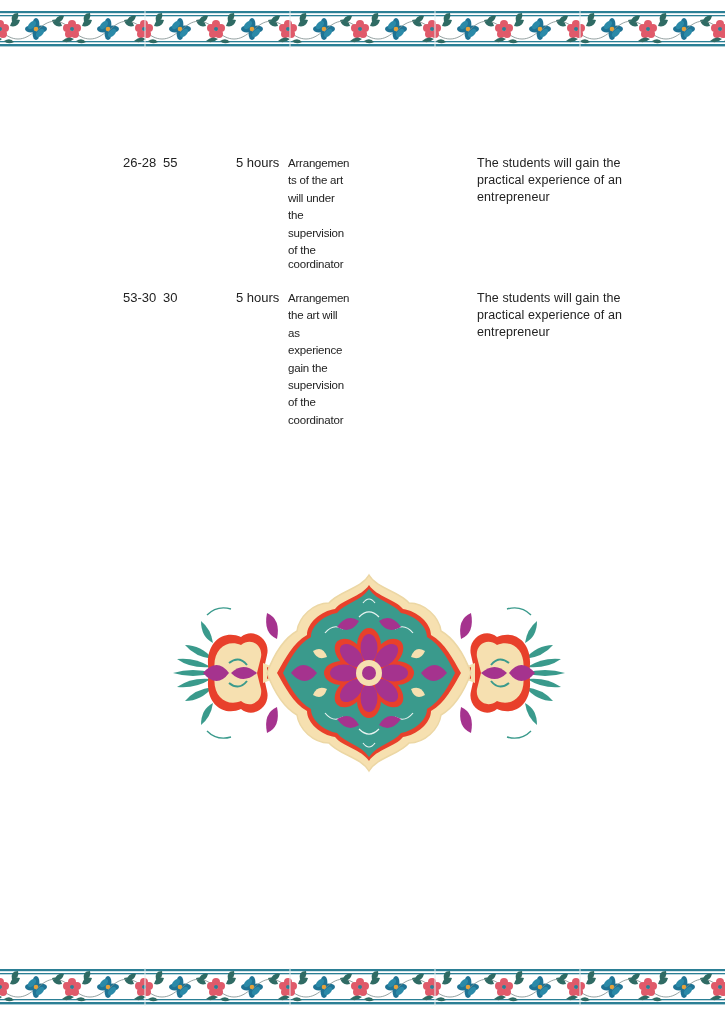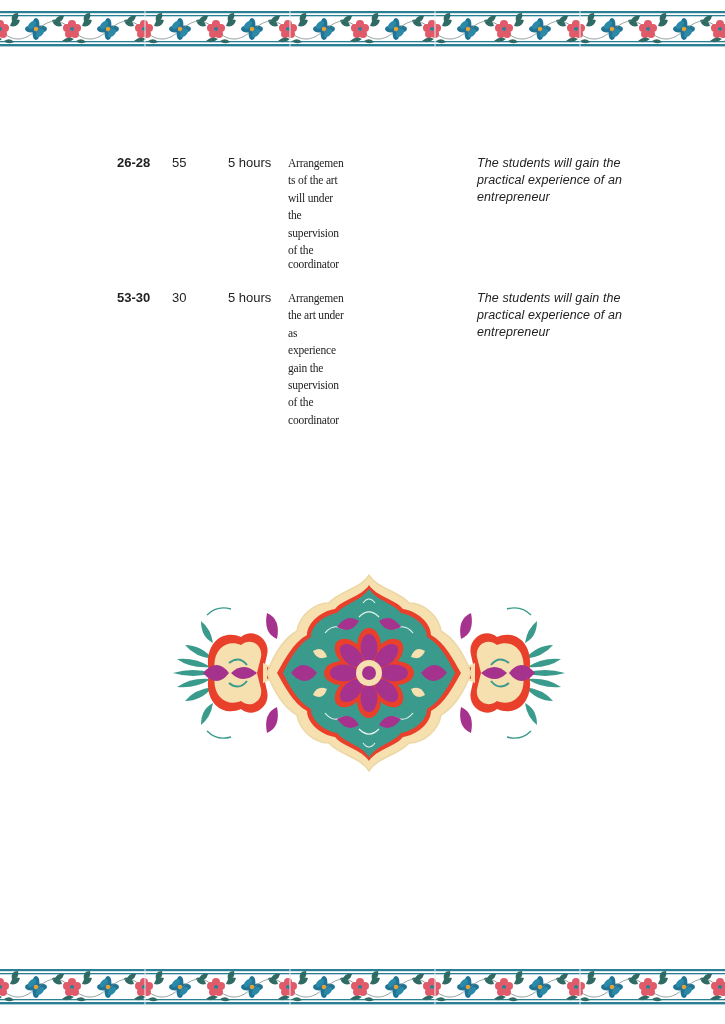--- a/index.html
+++ b/index.html
@@ -6,25 +6,25 @@
   body { width: 725px; height: 1024px; position: relative; overflow: hidden;
          font-family: "Liberation Sans", "DejaVu Sans", sans-serif; color: #222; }
 
   .border-strip { position: absolute; left: 0; width: 725px; height: 38px; }
   .border-strip.top { top: 10px; }
   .border-strip.bottom { top: 968px; }
   .border-strip svg { display: block; }
 
   .row { position: absolute; left: 0; width: 725px; }
   .cell { position: absolute; font-size: 13px; line-height: 16px; }
-  .c-days { left: 117px; font-weight: bold; }
-  .c-num { left: 172px; }
-  .c-dur { left: 228px; }
-  .c-act { left: 288px; width: 70px; font-size: 11.5px; line-height: 17.4px; letter-spacing: -0.2px; font-family: Liberation Serif, serif; }
-  .c-out { left: 477px; width: 170px; font-size: 12.5px; line-height: 17px; letter-spacing: 0.1px; font-style: italic; }
+  .c-days { left: 123px; }
+  .c-num { left: 163px; }
+  .c-dur { left: 236px; }
+  .c-act { left: 288px; width: 70px; font-size: 11.5px; line-height: 17.4px; letter-spacing: -0.2px; }
+  .c-out { left: 477px; width: 170px; font-size: 12.5px; line-height: 17px; letter-spacing: 0.1px; }
 
   .ornament { position: absolute; left: 163px; top: 573px; width: 412px; height: 200px; }
 </style>
 </head>
 <body>
 
 <div class="border-strip top">
   <svg width="725" height="38" viewBox="0 0 725 38">
     <defs>
       <g id="motif">
@@ -106,21 +106,21 @@
     <div>entrepreneur</div>
   </div>
 </div>
 
 <div class="row" style="top:290px;">
   <div class="cell c-days">53-30</div>
   <div class="cell c-num">30</div>
   <div class="cell c-dur">5 hours</div>
   <div class="cell c-act">
     <div>Arrangemen</div>
-    <div>the art under</div>
+    <div>the art will</div>
     <div>as</div>
     <div>experience</div>
     <div>gain the</div>
     <div>supervision</div>
     <div>of the</div>
     <div>coordinator</div>
   </div>
   <div class="cell c-out">
     <div>The students will gain the</div>
     <div>practical experience of an</div>

